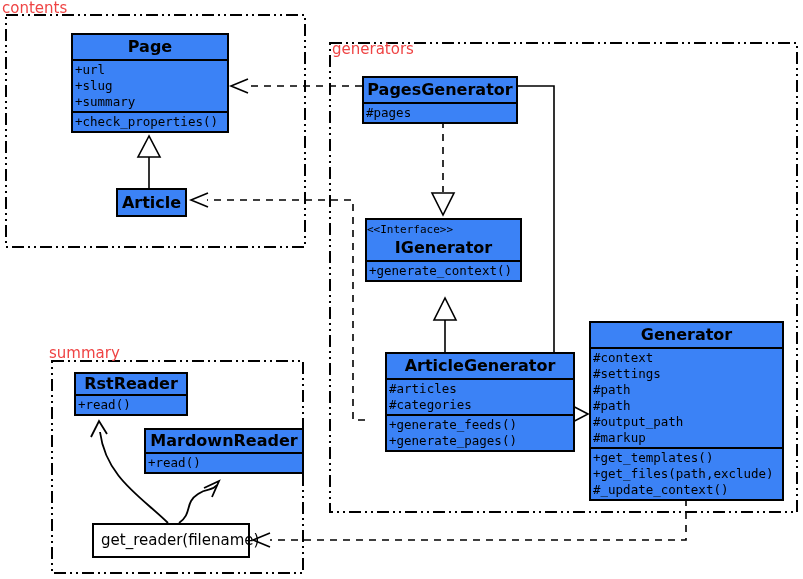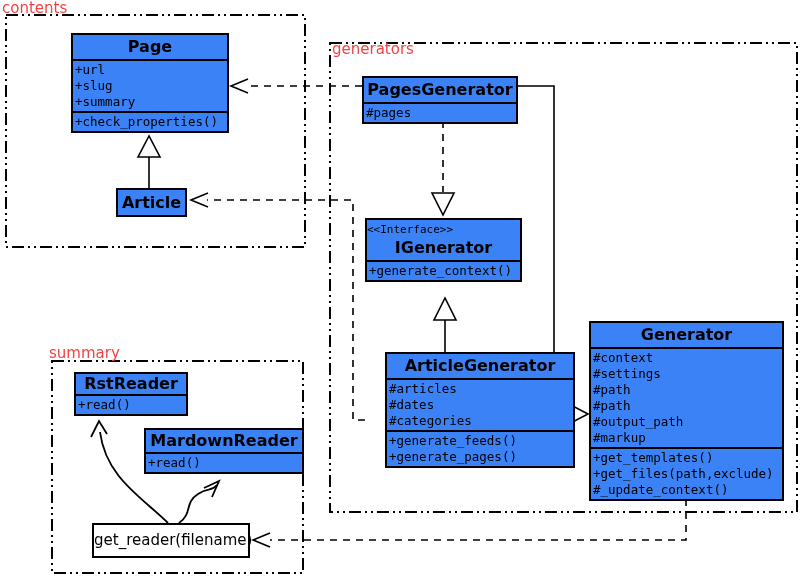--- a/index.html
+++ b/index.html
@@ -38,20 +38,21 @@
   .m-row{
     font-family:"DejaVu Sans Mono",monospace;
     font-size:12.5px;line-height:16px;
     white-space:nowrap;overflow:hidden;
   }
   .fn-box{
     position:absolute;z-index:2;background:#fff;
     border:2px solid #000;box-sizing:border-box;
     font-size:15px;line-height:31px;text-align:right;
     white-space:nowrap;
+    padding-left:7px;
   }
   .t-only{font-weight:bold;font-size:16px;line-height:25px;text-align:center;}
 </style>
 </head>
 <body>
 
 <div id="canvas">
 
   <svg id="wires" width="803" height="579" viewBox="0 0 803 579">
 
@@ -142,21 +143,20 @@
     </div>
     <div class="cls-sec">
       <div class="m-row">+generate_context()</div>
     </div>
   </div>
 
   <div class="cls" style="left:365px;top:352px;width:190px;margin-left:20px;">
     <div class="cls-title">ArticleGenerator</div>
     <div class="cls-sec">
       <div class="m-row">#articles</div>
-      <div class="m-row">#dates</div>
       <div class="m-row">#categories</div>
     </div>
     <div class="cls-sec">
       <div class="m-row">+generate_feeds()</div>
       <div class="m-row">+generate_pages()</div>
     </div>
   </div>
 
   <div class="cls" style="left:589px;top:321px;width:195px;">
     <div class="cls-title">Generator</div>

